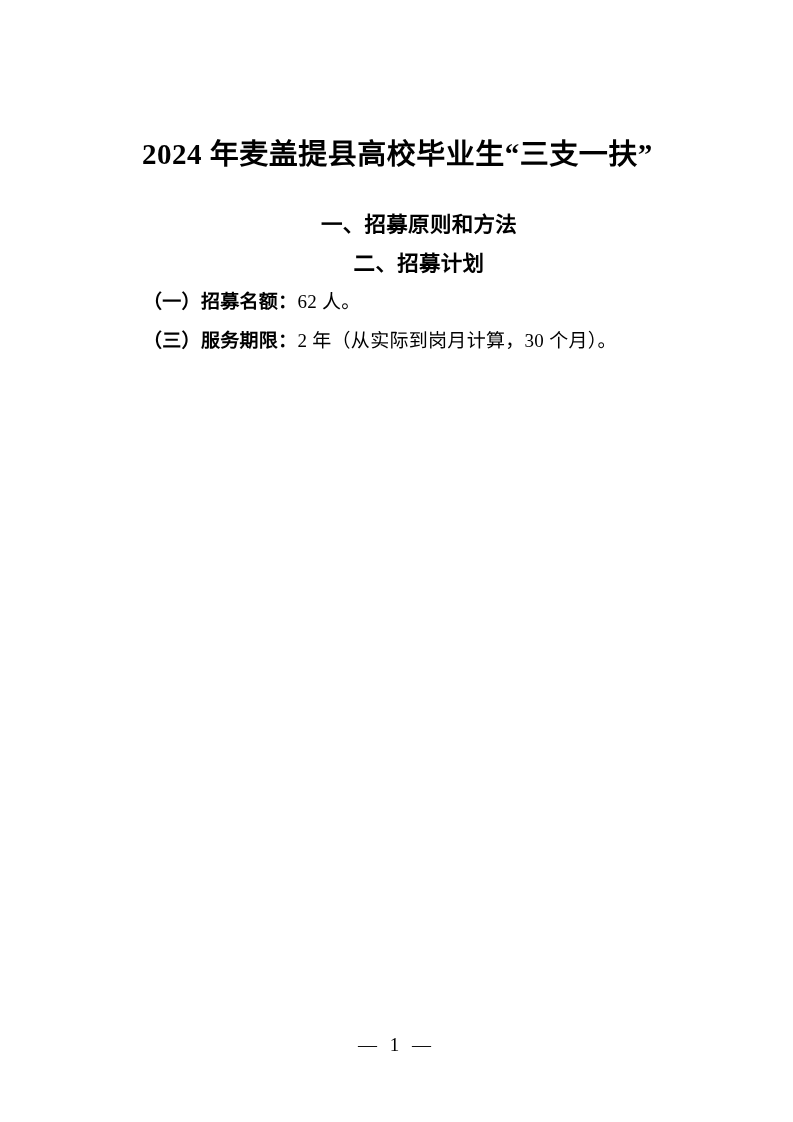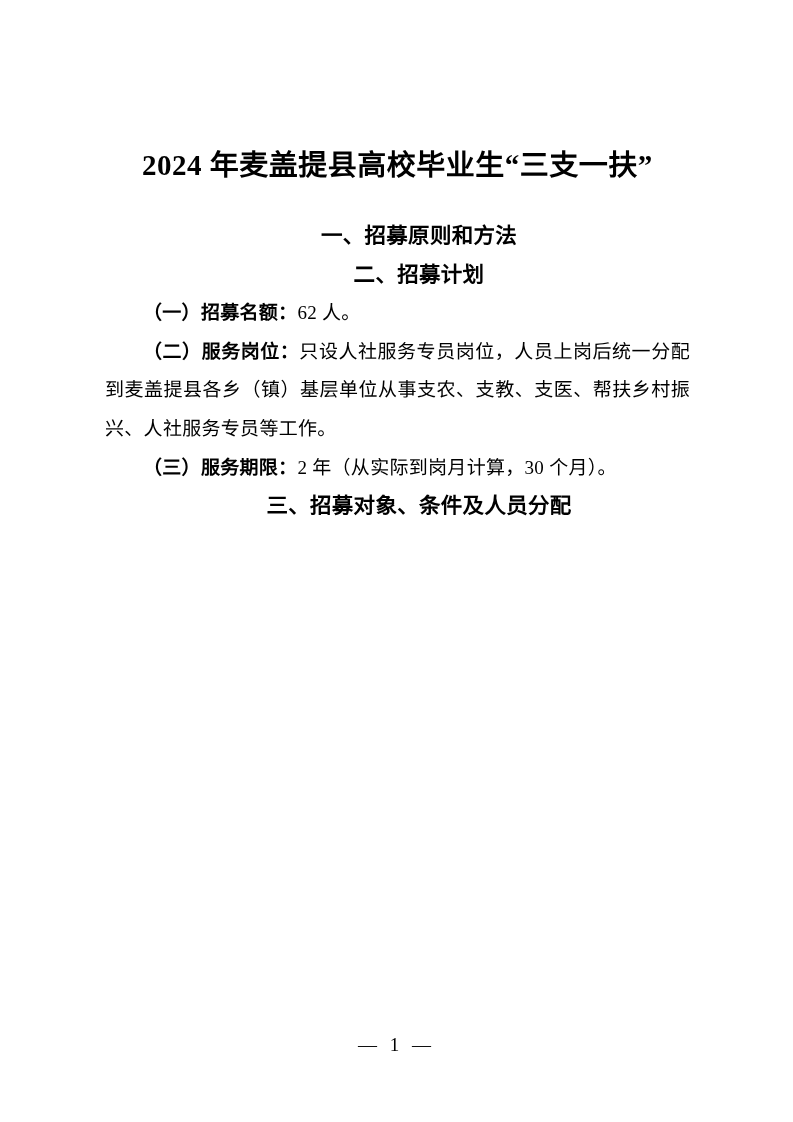--- a/index.html
+++ b/index.html
@@ -13,21 +13,21 @@
     height: 1122px;
     background: #ffffff;
     color: #000000;
     font-family: "Liberation Serif", "DejaVu Serif", serif;
     overflow: hidden;
     box-sizing: border-box;
   }
   .content {
     position: absolute;
     left: 105px;
-    top: 143px;
+    top: 132px;
     width: 585px;
   }
   .doc-title {
     font-size: 29px;
     font-weight: bold;
     line-height: 44px;
     text-align: center;
     margin: 0 0 30px 0;
     letter-spacing: 0.5px;
   }
@@ -87,22 +87,20 @@
     </h1>
 
 
     <h2 class="sec-heading">一、招募原则和方法</h2>
 
 
     <h2 class="sec-heading">二、招募计划</h2>
 
     <p class="item"><span class="lead">（一）招募名额：</span><span>62 人。</span></p>
 
-    <p class="item"><span class="lead">（二）服务岗位：</span><span>只设人社服务专员岗位，人员上岗后统一分配到麦盖提县各乡（镇）基层单位从事支农、支教、支医、帮扶乡村振兴、人社服务专员等工作。</span></p>
 
     <p class="item"><span class="lead">（三）服务期限：</span><span>2 年（从实际到岗月计算，30 个月）。</span></p>
 
-    <h2 class="sec-heading">三、招募对象、条件及人员分配</h2>
 
   </div>
 
   <div class="page-footer">— 1 —</div>
 </div>
 
 </body></html>

